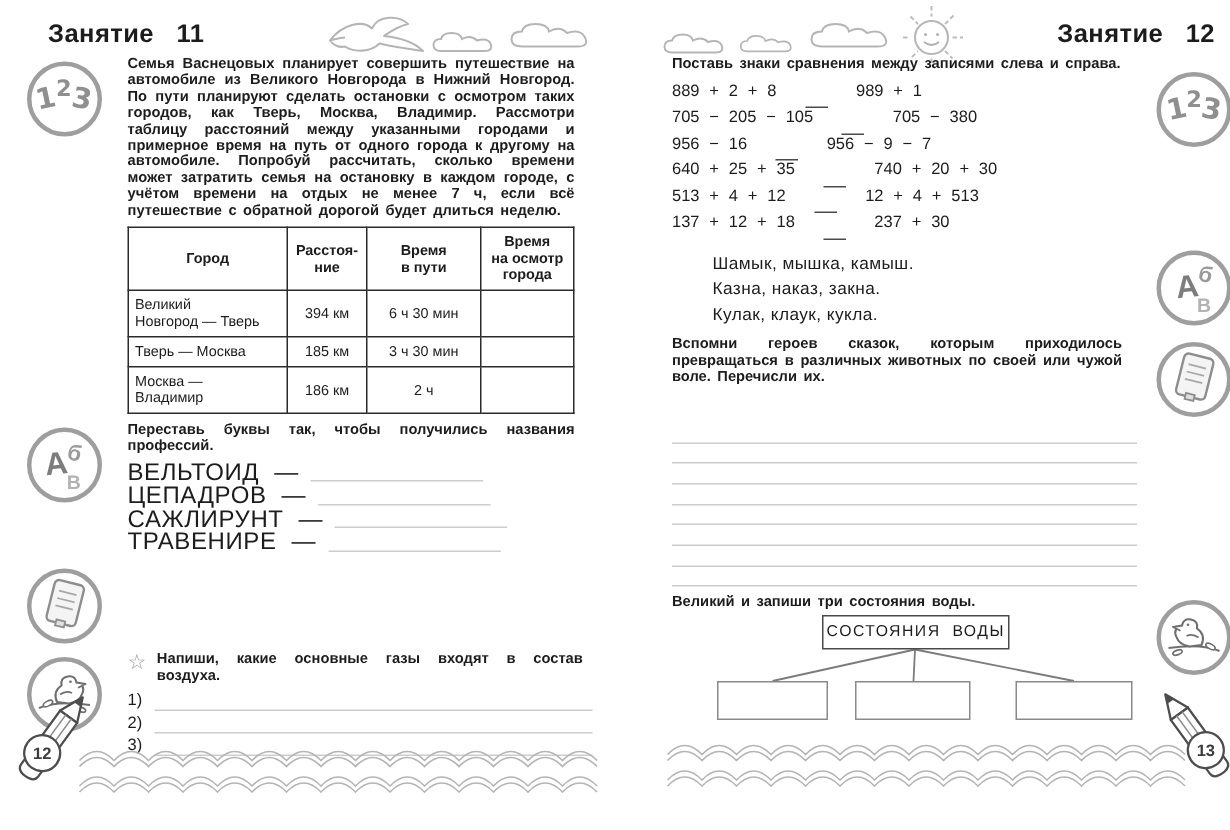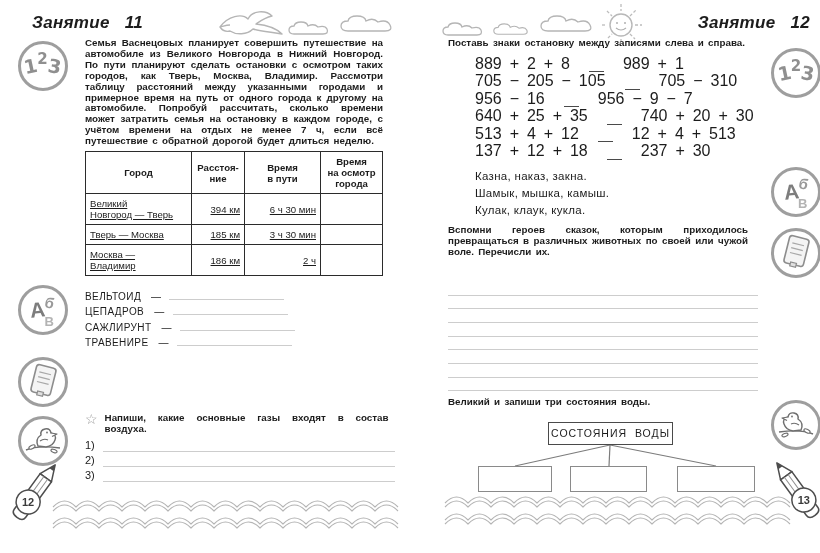--- a/index.html
+++ b/index.html
@@ -5,21 +5,21 @@
   * { box-sizing: border-box; margin: 0; padding: 0; }
   body { background:#fff; }
   .sheet {
     position: relative; width: 820px; height: 553px; background: #fff;
     font-family: "Liberation Sans", sans-serif; color: #1c1c1c; overflow: hidden;
   }
   .page { position: absolute; top: 0; width: 410px; height: 553px; }
   .page-left { left: 0; }
   .page-right { left: 430px; }
 
-  .lesson-title { position: absolute; top: 13px; font-size: 17px; font-weight: bold; word-spacing: 10px; letter-spacing: .3px; font-style: italic; }
+  .lesson-title { position: absolute; top: 13px; font-size: 17px; font-weight: bold; word-spacing: 10px; letter-spacing: .3px; }
   .lesson-title.lt-left { left: 32px; }
   .lesson-title.lt-right { right: 30px; }
 
   .decor { position: absolute; }
 
   .flow { position: absolute; left: 0; top: 38px; width: 410px; }
   .task { display: flex; align-items: flex-start; }
   .icon-cell { width: 85px; flex: none; display: flex; justify-content: center; padding-top: 3px; }
   .icon-cell-r { width: 75px; flex: none; display: flex; justify-content: flex-start; padding-left: 6px; padding-top: 3px; }
   .content { width: 310px; flex: none; }
@@ -36,49 +36,49 @@
   .b2 { font-size: 15px; position: relative; top: -7px; }
   .b3 { font-size: 19px; transform: rotate(10deg); }
   .badge-ab .la { font-size: 21px; font-weight: bold; color: #7d7d7d; transform: rotate(-6deg); }
   .badge-ab .lb { font-size: 15px; font-weight: bold; color: #9a9a9a; position: relative; top: -8px; transform: rotate(14deg); }
   .badge-ab .lv { font-size: 13px; font-weight: bold; color: #b3b3b3; position: absolute; left: 24px; bottom: 3px; }
 
   
   table.dist { border-collapse: collapse; margin-top: 4px; width: 297px; table-layout: fixed; }
   table.dist th, table.dist td { border: 1.4px solid #2b2b2b; font-size: 9.6px; line-height: 11px; white-space: pre-line; vertical-align: middle; }
   table.dist th { font-weight: bold; text-align: center; padding: 4px 2px; }
-  table.dist td { padding: 4px 4px; text-decoration: underline; }
-  td.c-num { text-align: right; white-space: nowrap; }
+  table.dist td { padding: 4px 4px; }
+  td.c-num { text-align: center; white-space: nowrap; }
   .w-city { width: 106px; } .w-dist { width: 53px; } .w-time { width: 76px; } .w-visit { width: 62px; }
 
   
-  .scr-row { display: flex; align-items: flex-end; height: 15.5px; font-size: 10px; letter-spacing: .4px; }
+  .scr-row { display: flex; align-items: center; height: 15.5px; font-size: 16px; letter-spacing: .4px; }
   .scr-dash { margin: 0 8px 0 10px; }
   .scr-line { width: 115px; border-bottom: 1px solid #cdcdcd; align-self: flex-end; margin-bottom: 2px; }
 
   .wline { border-bottom: 1px solid #cdcdcd; }
   .wline-l { width: 308px; height: 14px; }
   .gas-row { display: flex; align-items: baseline; height: 15px; font-size: 11px; }
   .gas-label { width: 18px; flex: none; }
   .gas-line { flex: 1; max-width: 292px; border-bottom: 1px solid #cdcdcd; align-self: flex-end; margin-bottom: 2px; }
 
   .star-row { display: flex; align-items: flex-start; }
   .star-glyph { font-size: 14px; color: #9a9a9a; margin-right: 7px; line-height: 12px; }
 
   
-  .expr-row { display: flex; align-items: baseline; height: 17.5px; font-size: 16px; margin-left: 27px; word-spacing: 3.5px; gap: 12px; }
+  .expr-row { display: flex; align-items: baseline; height: 17.5px; font-size: 11px; word-spacing: 3.5px; gap: 12px; }
   .expr-blank { display: inline-block; width: 15px; border-bottom: 1.3px solid #4a4a4a; height: 11px; margin: 0 7px; align-self: flex-end; }
 
   .word-row { font-size: 11.5px; height: 17px; margin-left: 27px; letter-spacing: .3px; }
 
   .wlines-r { margin-left: 2px; margin-top: 4px; }
   .wline-r { width: 310px; height: 13.7px; border-bottom: 1px solid #cdcdcd; }
 
   
-  .diagram { position: relative; height: 78px; margin-top: 12px; width: 317px; }
+  .diagram { position: relative; height: 78px; margin-top: 0; width: 317px; }
   .diag-root { position: absolute; left: 100px; top: 2px; width: 125px; height: 23px; border: 1.3px solid #4a4a4a;
                font-size: 10.5px; letter-spacing: 1px; text-align: center; line-height: 21px; word-spacing: 4px; }
   .diag-box { position: absolute; top: 46px; height: 26px; border: 1.3px solid #8a8a8a; background: #fff; }
   .diag-b1 { left: 30px; width: 74px; } .diag-b2 { left: 122px; width: 77px; } .diag-b3 { left: 229px; width: 78px; }
   .diag-svg { position: absolute; left: 0; top: 0; }
 
   .waves { position: absolute; }
   .waves-l { left: 52px; top: 494px; }
   .waves-r { left: 14px; top: 490px; }
 
@@ -163,20 +163,21 @@
 
       <div class="task mt6">
         <div class="icon-cell">
           <div class="badge badge-ab">
             <span class="la">А</span>
               <span class="lb">б</span>
               <span class="lv">В</span>
           </div>
         </div>
         <div class="content">
+          <p class="task-text">Переставь буквы так, чтобы получились названия профессий.</p>
           <div class="mt4"></div>
           <div class="scr-row">
             <span>ВЕЛЬТОИД</span>
             <span class="scr-dash">—</span>
             <span class="scr-line"></span>
           </div>
           <div class="scr-row">
             <span>ЦЕПАДРОВ</span>
             <span class="scr-dash">—</span>
             <span class="scr-line"></span>
@@ -294,31 +295,31 @@
           <line x1="32" y1="14" x2="38" y2="8"></line>
         <line x1="10" y1="36" x2="14" y2="32"></line>
           <line x1="32" y1="32" x2="37" y2="37"></line>
       </g>
     </svg>
 
     <div class="flow">
 
       <div class="task">
         <div class="content-r">
-          <p class="task-text">Поставь знаки остановку между записями слева и справа.</p>
+          <p class="task-text">Поставь знаки сравнения между записями слева и справа.</p>
           <div class="mt6"></div>
           <div class="expr-row">
             <span>889 + 2 + 8</span>
             <span class="expr-blank"></span>
             <span>989 + 1</span>
           </div>
           <div class="expr-row">
             <span>705 − 205 − 105</span>
             <span class="expr-blank"></span>
-            <span>705 − 310</span>
+            <span>705 − 380</span>
           </div>
           <div class="expr-row">
             <span>956 − 16</span>
             <span class="expr-blank"></span>
             <span>956 − 9 − 7</span>
           </div>
           <div class="expr-row">
             <span>640 + 25 + 35</span>
             <span class="expr-blank"></span>
             <span>740 + 20 + 30</span>
@@ -339,22 +340,22 @@
             <span class="b1">1</span>
               <span class="b2">2</span>
               <span class="b3">3</span>
           </div>
         </div>
       </div>
 
       <div class="task mt4">
         <div class="content-r">
           <div class="mt6"></div>
+          <div class="word-row">Шамык, мышка, камыш.</div>
           <div class="word-row">Казна, наказ, закна.</div>
-          <div class="word-row">Шамык, мышка, камыш.</div>
           <div class="word-row">Кулак, клаук, кукла.</div>
         </div>
         <div class="icon-cell-r">
           <div class="badge badge-ab">
             <span class="la">А</span>
               <span class="lb">б</span>
               <span class="lv">В</span>
           </div>
         </div>
       </div>

